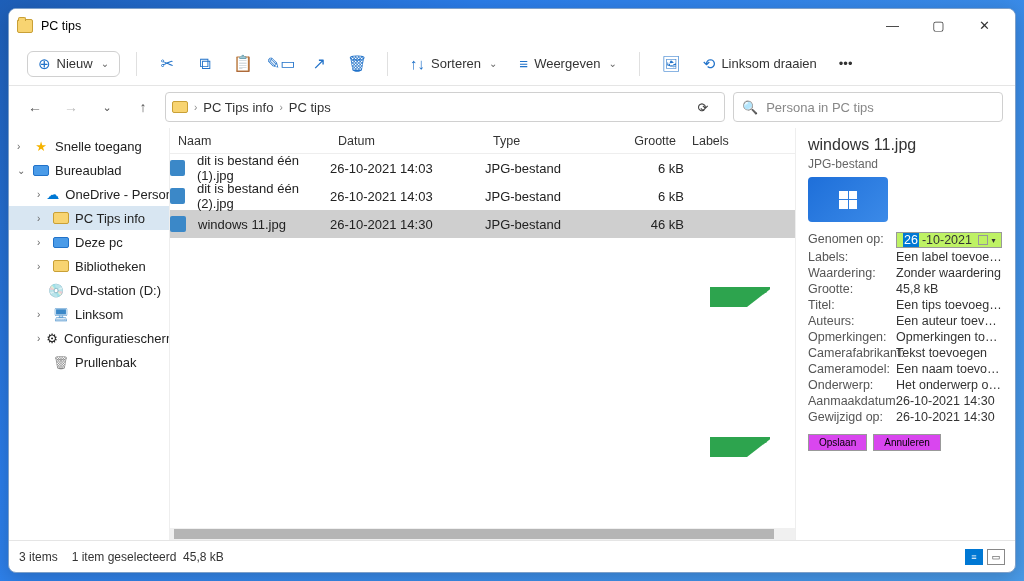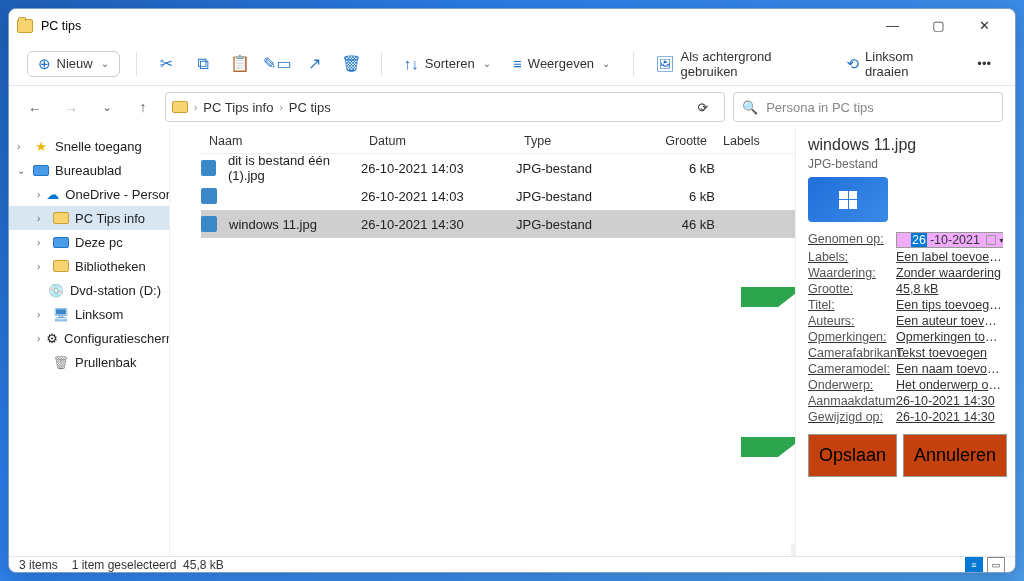--- a/index.html
+++ b/index.html
@@ -33,47 +33,47 @@
 .sitem.l2 { padding-left: 28px; }
 .sitem.selected { background: #d8e6f2; }
 .sicon { width: 16px; height: 16px; display: flex; align-items: center; justify-content: center; font-size: 13px; }
 .star { color: #f5b301; }
 .fld2 { width: 16px; height: 12px; background: #f8d471; border: 1px solid #c9a036; border-radius: 2px; }
 .drive { color: #666; }
 .cloud { color: #0078d4; }
 .desk { width: 16px; height: 11px; background: #4a9be8; border: 1px solid #2172c9; border-radius: 2px; }
 .net { color: #3b88c8; }
 .trash { color: #888; }
-.filepane { flex: 1; display: flex; flex-direction: column; border-left: 1px solid #eee; align-items: flex-end; }
+.filepane { flex: 1; display: flex; flex-direction: column; border-left: 1px solid #eee; }
 .cols { display: flex; height: 26px; font-size: 12.5px; color: #333; align-items: center; border-bottom: 1px solid #eee; }
 .cols div { padding: 0 8px; }
 .c1 { width: 160px; } .c2 { width: 155px; } .c3 { width: 124px; } .c4 { width: 75px; text-align: right; } .c5 { width: 80px; }
 .rows { flex: 1; overflow: auto; position: relative; }
 .row { display: flex; height: 28px; align-items: center; font-size: 13px; color: #222; }
 .row .c1 { display: flex; align-items: center; gap: 12px; }
 .row.selected { background: #cfcfcf; }
 .thumbico { width: 16px; height: 16px; background: #3b88c8; border-radius: 2px; }
 .arrow { position: absolute; width: 60px; height: 20px; }
 .scrollbarh { height: 12px; background: #f0f0f0; display: flex; align-items: center; }
 .scrollbarh .thumb { height: 10px; background: #b5b5b5; margin-left: 4px; width: 96%; }
 .details { width: 220px; border-left: 1px solid #eee; padding: 8px 12px; font-size: 12.5px; color: #333; overflow: hidden; position: relative; }
 .details h3 { font-size: 16px; font-weight: 400; margin-bottom: 3px; }
 .details .sub { color: #666; font-size: 12px; margin-bottom: 6px; }
 .preview { width: 80px; height: 45px; background: linear-gradient(135deg, #1e6fd9, #3b8ae8); border-radius: 4px; display: flex; align-items: center; justify-content: center; color: #fff; font-size: 7px; margin-bottom: 10px; position: relative; }
 .preview .wlogo { width: 18px; height: 18px; display: grid; grid-template-columns: 1fr 1fr; grid-template-rows: 1fr 1fr; gap: 1px; }
 .preview .wlogo div { background: #fff; }
-.prow { display: flex; margin-bottom: 2px; text-decoration: underline; }
+.prow { display: flex; margin-bottom: 2px; }
 .prow .k { width: 88px; color: #555; }
 .prow .v { flex: 1; white-space: nowrap; overflow: hidden; text-overflow: ellipsis; }
-.datebox { border: 1px solid #999; padding: 0 14px; display: inline-flex; align-items: center; gap: 3px; background: #f0abfc; }
+.datebox { border: 1px solid #999; padding: 0 6px; display: inline-flex; align-items: center; gap: 3px; background: #bef264; }
 .datebox .sel { background: #0078d4; color: #fff; padding: 0 1px; }
 .datebox .cal { width: 10px; height: 10px; border: 1px solid #999; }
 .dbtns { display: flex; gap: 6px; margin-top: 10px; }
-.dbtns button { font-size: 18px; padding: 10px 10px; background: #c2410c; border: 1px solid #999; }
-.status { height: 16px; border-top: 1px solid #e5e5e5; display: flex; align-items: center; padding: 0 10px; font-size: 12px; color: #333; gap: 14px; }
+.dbtns button { font-size: 10px; padding: 2px 10px; background: #d946ef; border: 1px solid #999; }
+.status { height: 32px; border-top: 1px solid #e5e5e5; display: flex; align-items: center; padding: 0 10px; font-size: 12px; color: #333; gap: 14px; }
 .status .right { margin-left: auto; display: flex; gap: 4px; }
 .vbtn { width: 18px; height: 16px; border: 1px solid #888; display: flex; align-items: center; justify-content: center; font-size: 9px; }
 .vbtn.active { background: #0078d4; color: #fff; border-color: #0078d4; }
 </style>
 </head>
 <body>
 
 <div class="window">
   <div class="titlebar">
     <div class="icon"></div>
@@ -105,21 +105,20 @@
         <span class="chev">⌄</span>
       </div>
     <div class="rbtn">
         <span class="ico">≡</span>
         <span>Weergeven</span>
         <span class="chev">⌄</span>
       </div>
     <div class="sep"></div>
     <div class="rbtn">
         <span class="ico">🖼</span>
-        <span>Als achtergrond gebruiken</span>
       </div>
     <div class="rbtn">
         <span class="ico">⟲</span>
         <span>Linksom draaien</span>
       </div>
     <div class="rbtn">•••</div>
   </div>
 
   <div class="navbar">
     <div class="navbtn">←</div>
@@ -218,20 +217,21 @@
               <span>dit is bestand één (1).jpg</span>
             </div>
             <div class="c2">26-10-2021 14:03</div>
             <div class="c3">JPG-bestand</div>
             <div class="c4">6 kB</div>
             <div class="c5"></div>
           </div>
           <div class="row">
             <div class="c1">
               <span class="thumbico"></span>
+              <span>dit is bestand één (2).jpg</span>
             </div>
             <div class="c2">26-10-2021 14:03</div>
             <div class="c3">JPG-bestand</div>
             <div class="c4">6 kB</div>
             <div class="c5"></div>
           </div>
           <div class="row selected">
             <div class="c1">
               <span class="thumbico"></span>
               <span>windows 11.jpg</span>

